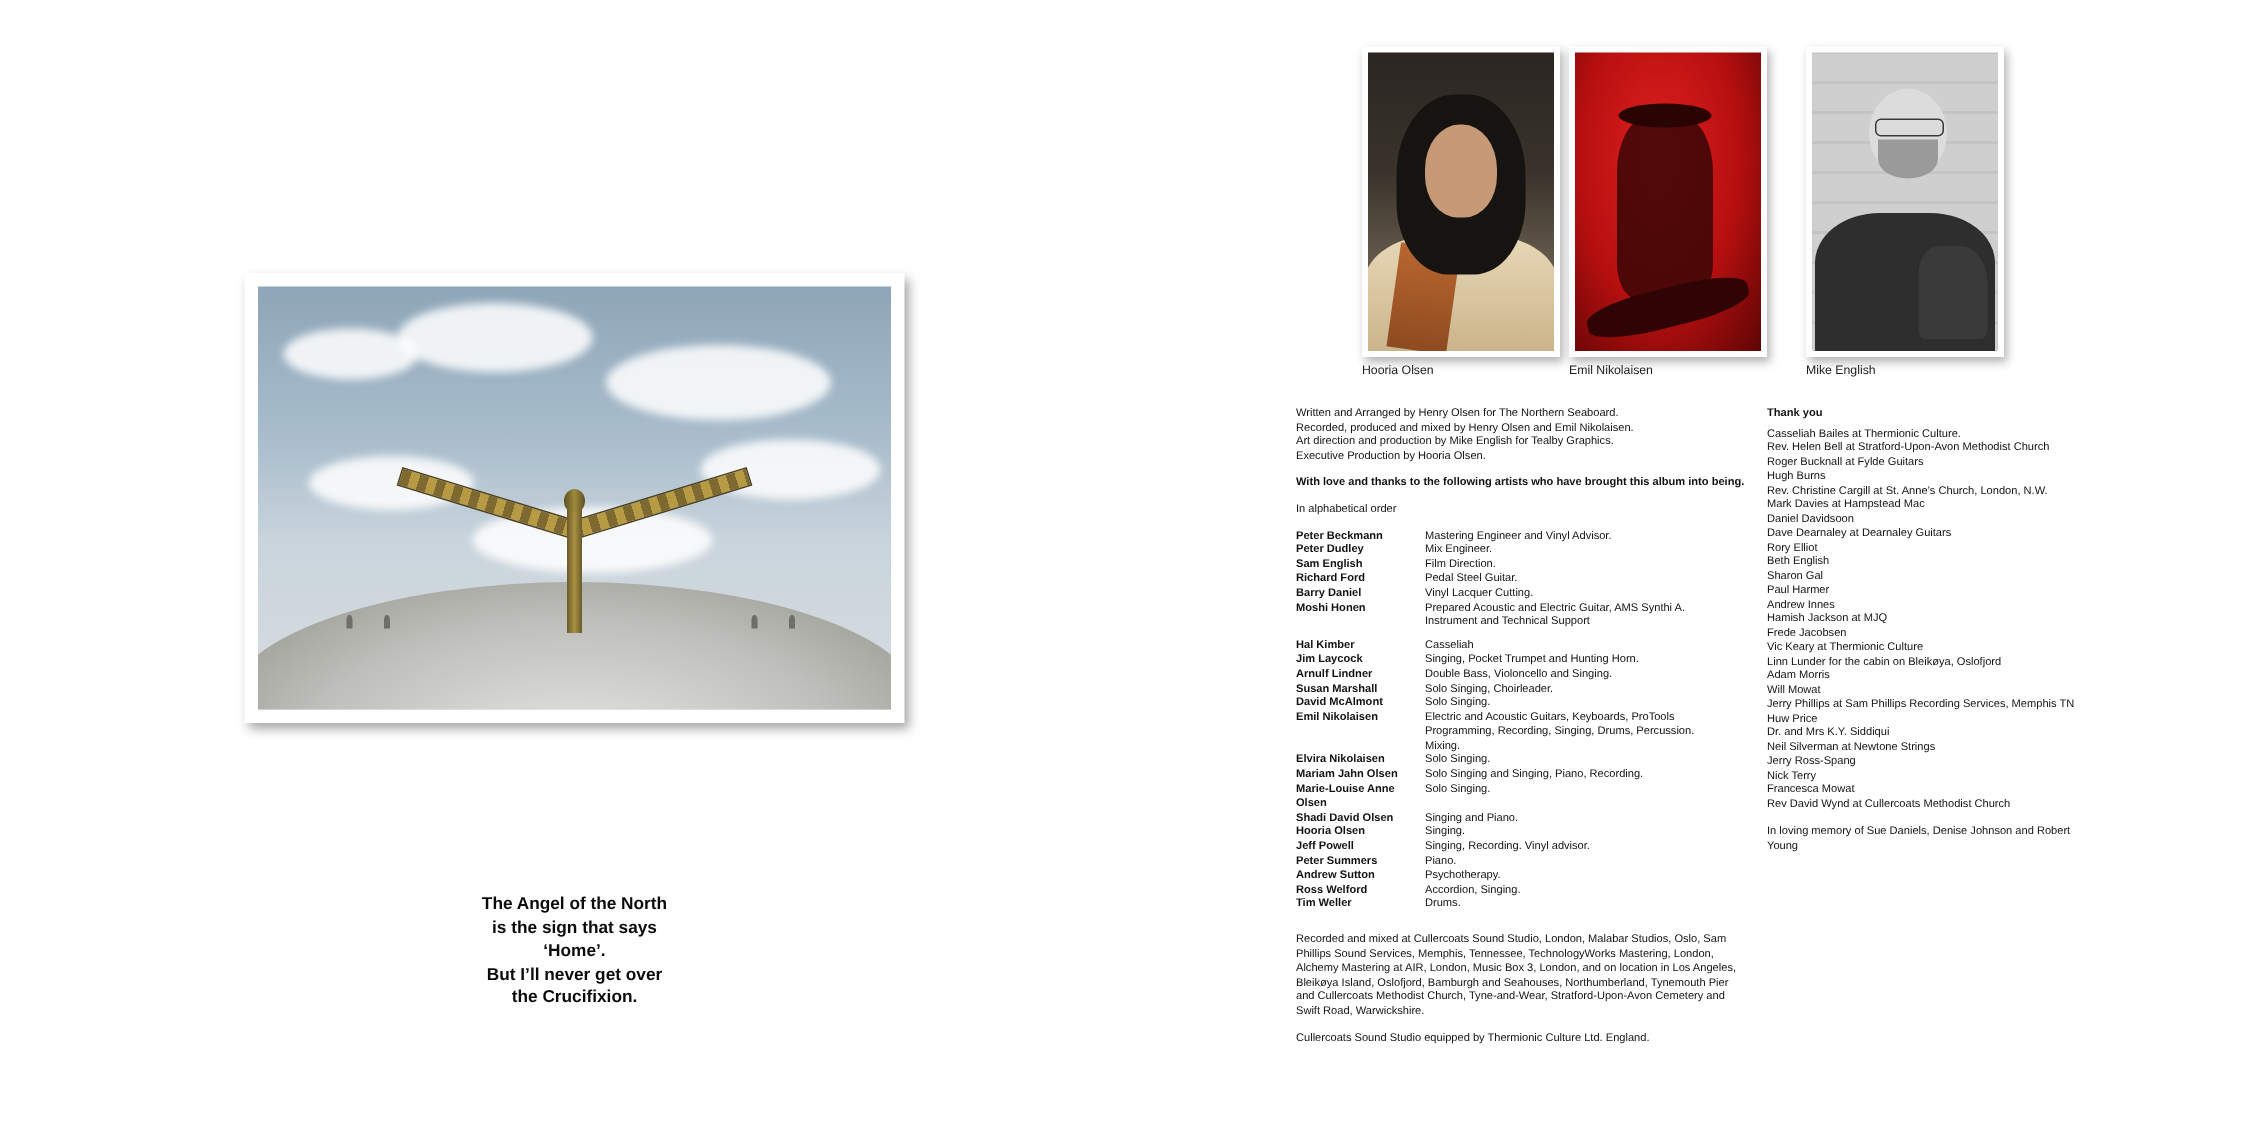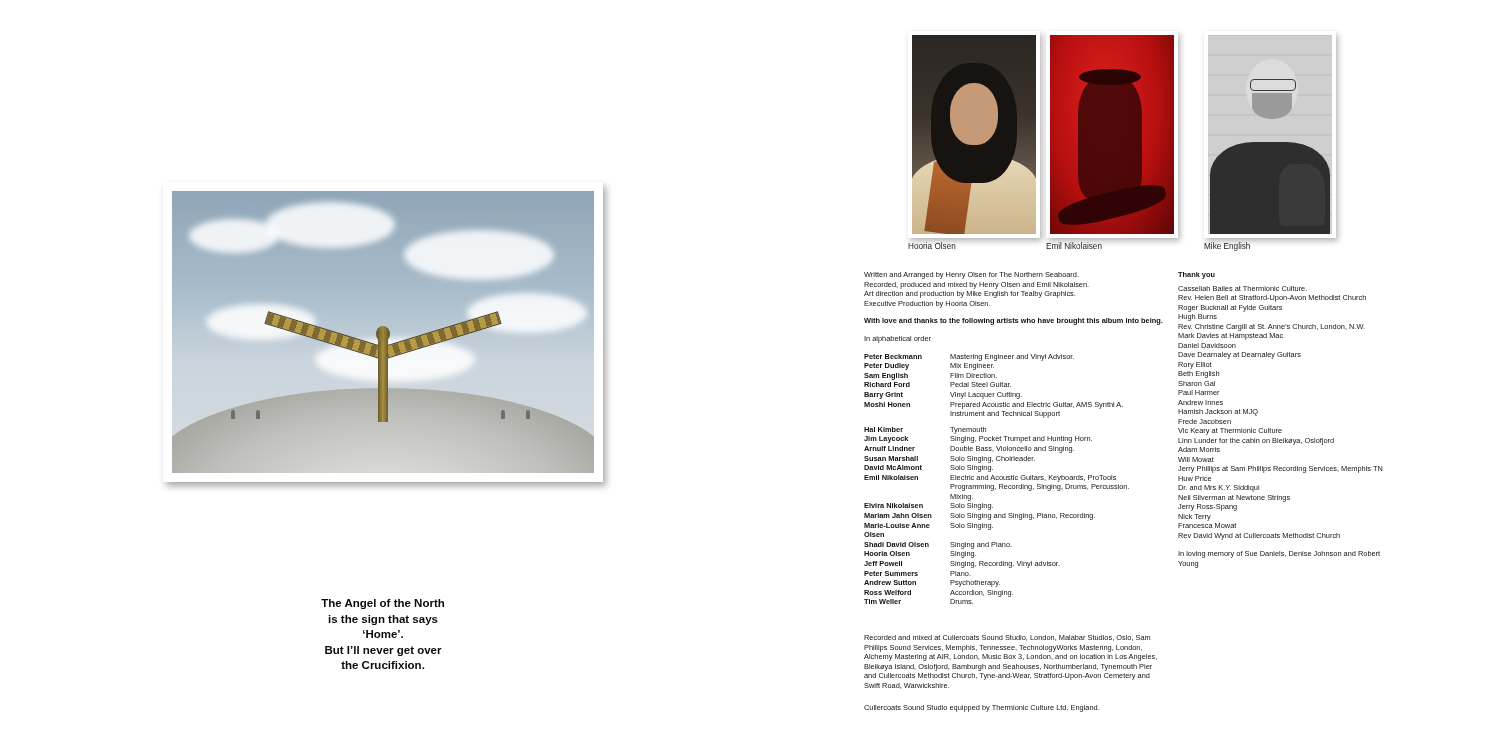--- a/index.html
+++ b/index.html
@@ -235,21 +235,21 @@
     position: absolute;
     left: 428px; top: 270px;
     width: 240px;
     font-size: 7.4px;
     line-height: 9.6px;
     color: #111;
   }
   .para { margin: 0 0 8px 0; }
   .para div { white-space: nowrap; }
   .bold { font-weight: bold; }
-  .para.wrap div { white-space: normal; margin-top: 12px; }
+  .para.wrap div { white-space: normal; }
 
   .credit-row {
     display: flex;
     line-height: 9.6px;
   }
   .credit-name {
     width: 86px;
     flex: 0 0 86px;
     font-weight: bold;
   }
@@ -362,35 +362,35 @@
         </div>
       <div class="credit-row">
           <div class="credit-name">Sam English</div>
           <div class="credit-role">Film Direction.</div>
         </div>
       <div class="credit-row">
           <div class="credit-name">Richard Ford</div>
           <div class="credit-role">Pedal Steel Guitar.</div>
         </div>
       <div class="credit-row">
-          <div class="credit-name">Barry Grint</div>
+          <div class="credit-name">Barry Daniel</div>
           <div class="credit-role">Vinyl Lacquer Cutting.</div>
         </div>
       <div class="credit-row">
           <div class="credit-name">Moshi Honen</div>
           <div class="credit-role">Prepared Acoustic and Electric Guitar, AMS Synthi A.</div>
         </div>
       <div class="credit-row">
           <div class="credit-name"></div>
           <div class="credit-role">Instrument and Technical Support</div>
         </div>
       <div class="credit-gap"></div>
       <div class="credit-row">
           <div class="credit-name">Hal Kimber</div>
-          <div class="credit-role">Tynemouth</div>
+          <div class="credit-role">Casseliah</div>
         </div>
       <div class="credit-row">
           <div class="credit-name">Jim Laycock</div>
           <div class="credit-role">Singing, Pocket Trumpet and Hunting Horn.</div>
         </div>
       <div class="credit-row">
           <div class="credit-name">Arnulf Lindner</div>
           <div class="credit-role">Double Bass, Violoncello and Singing.</div>
         </div>
       <div class="credit-row">

